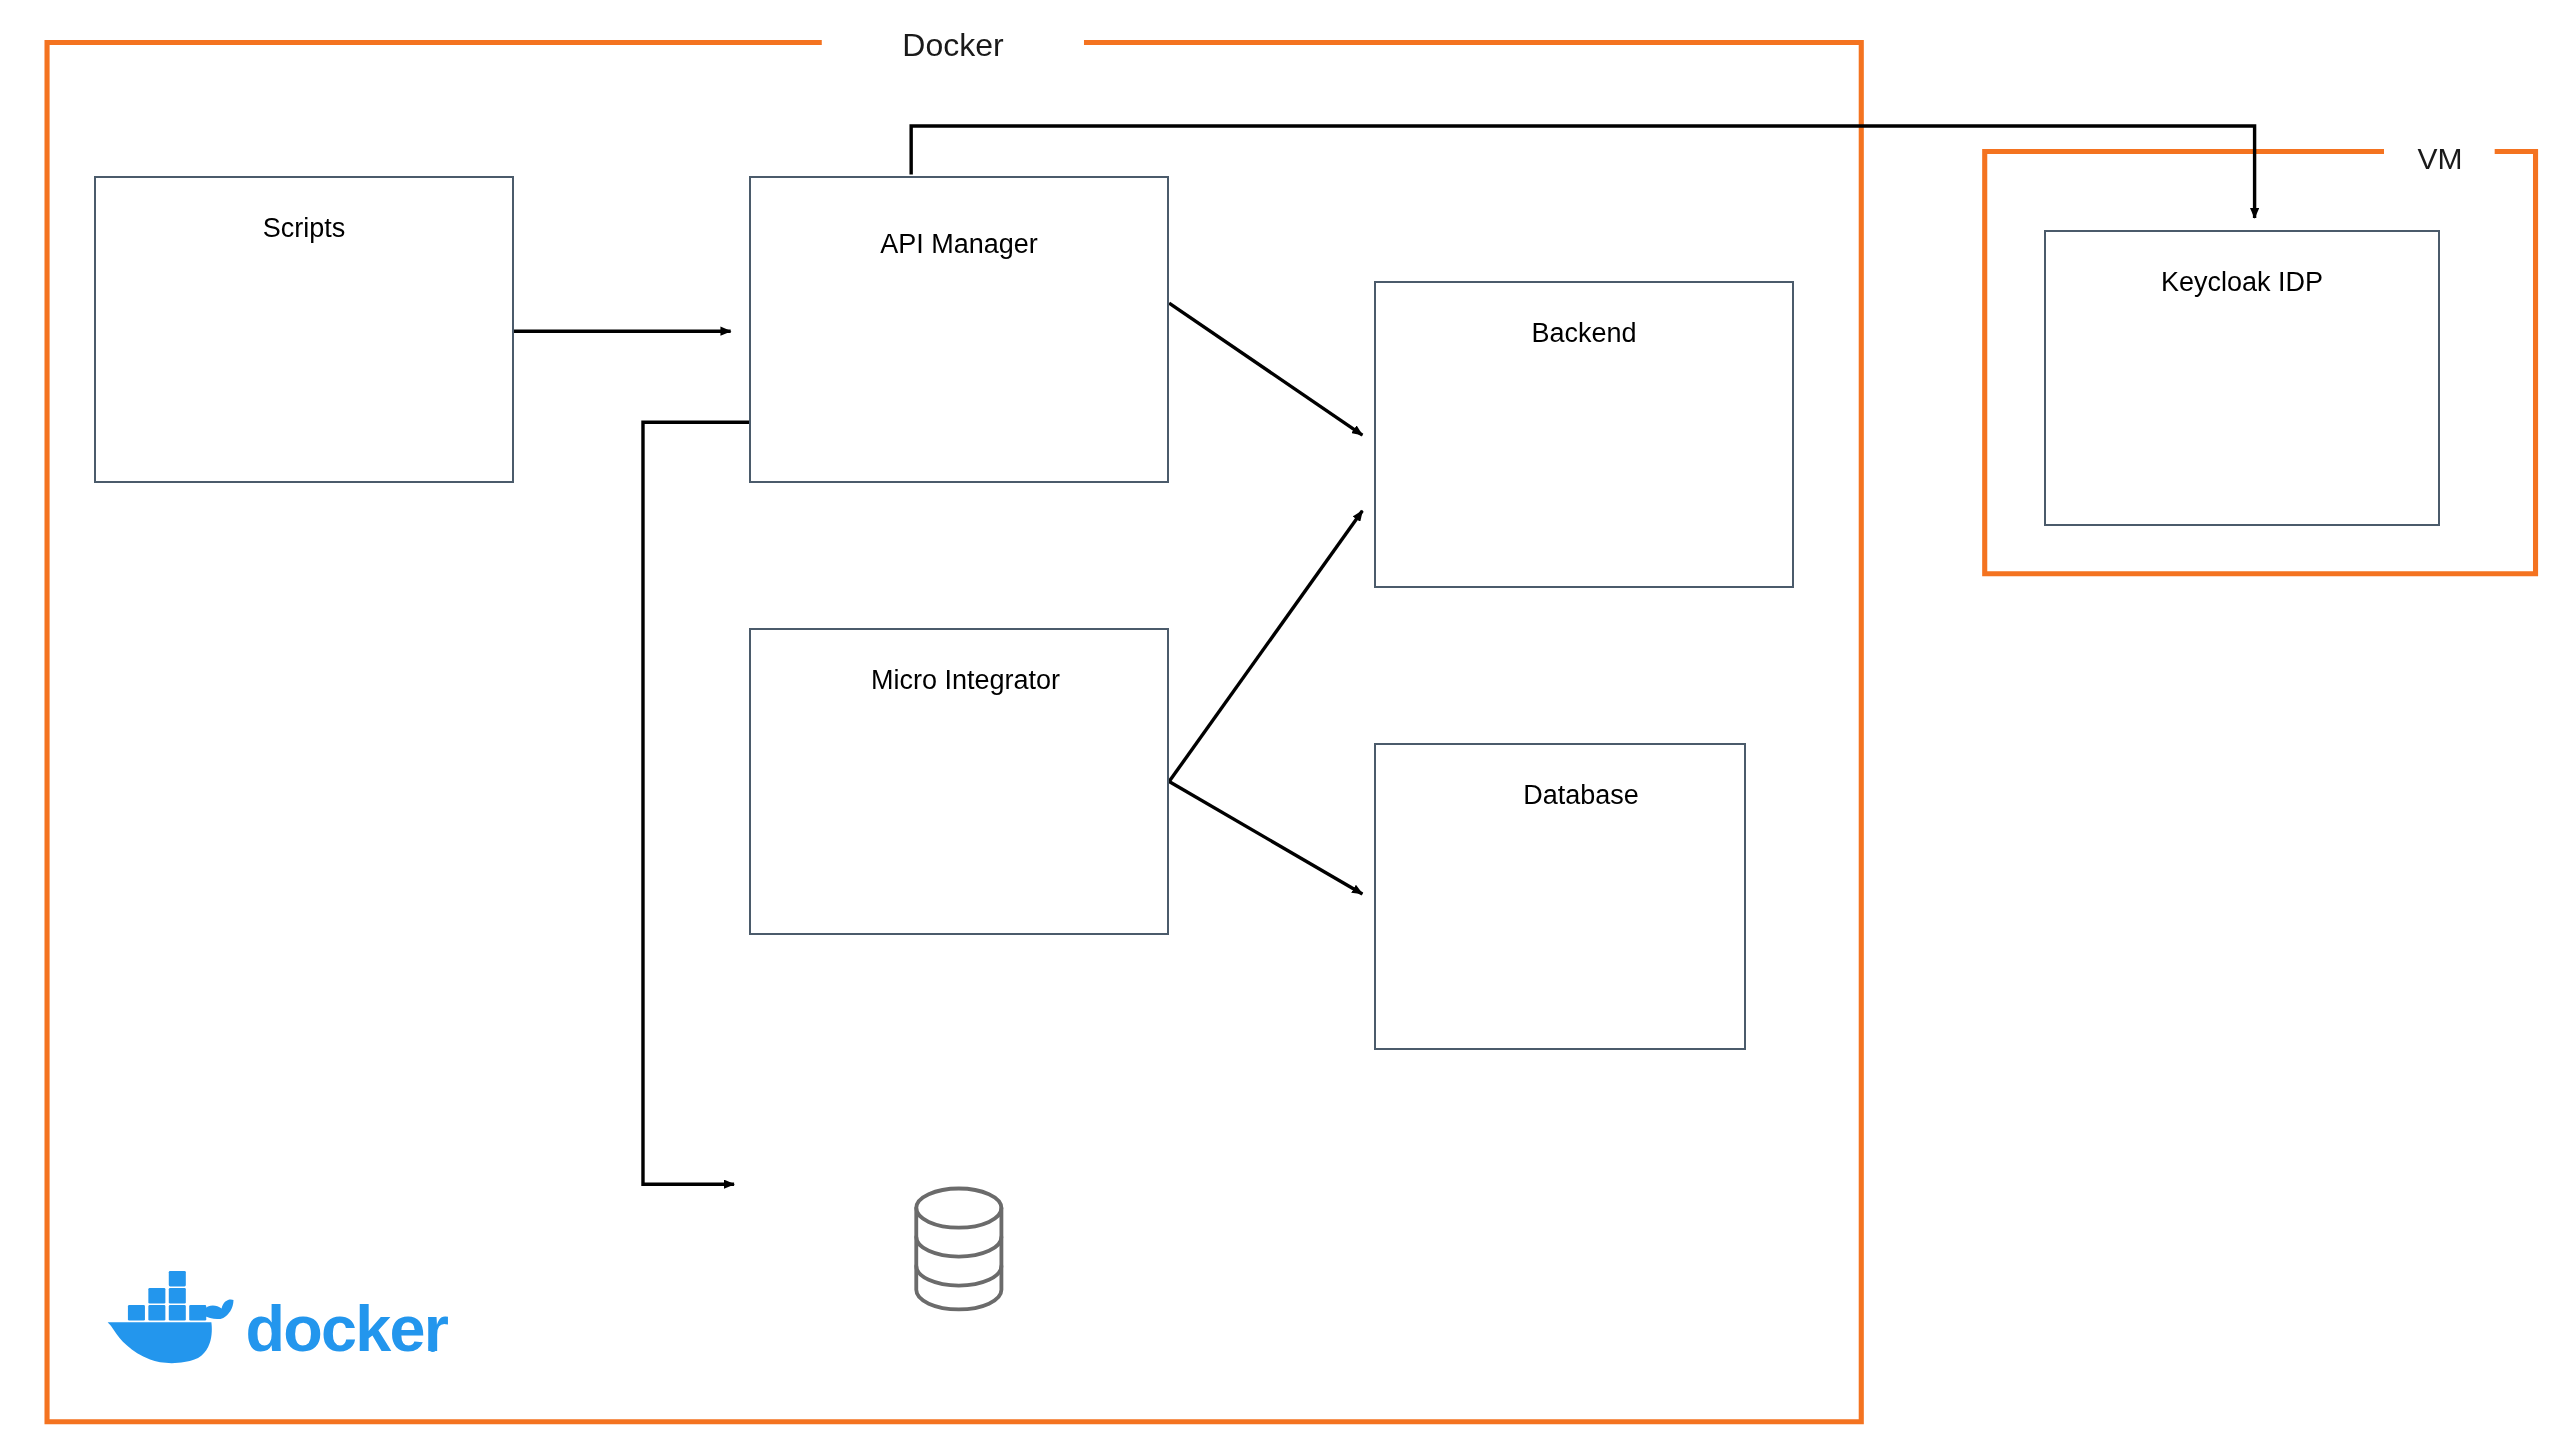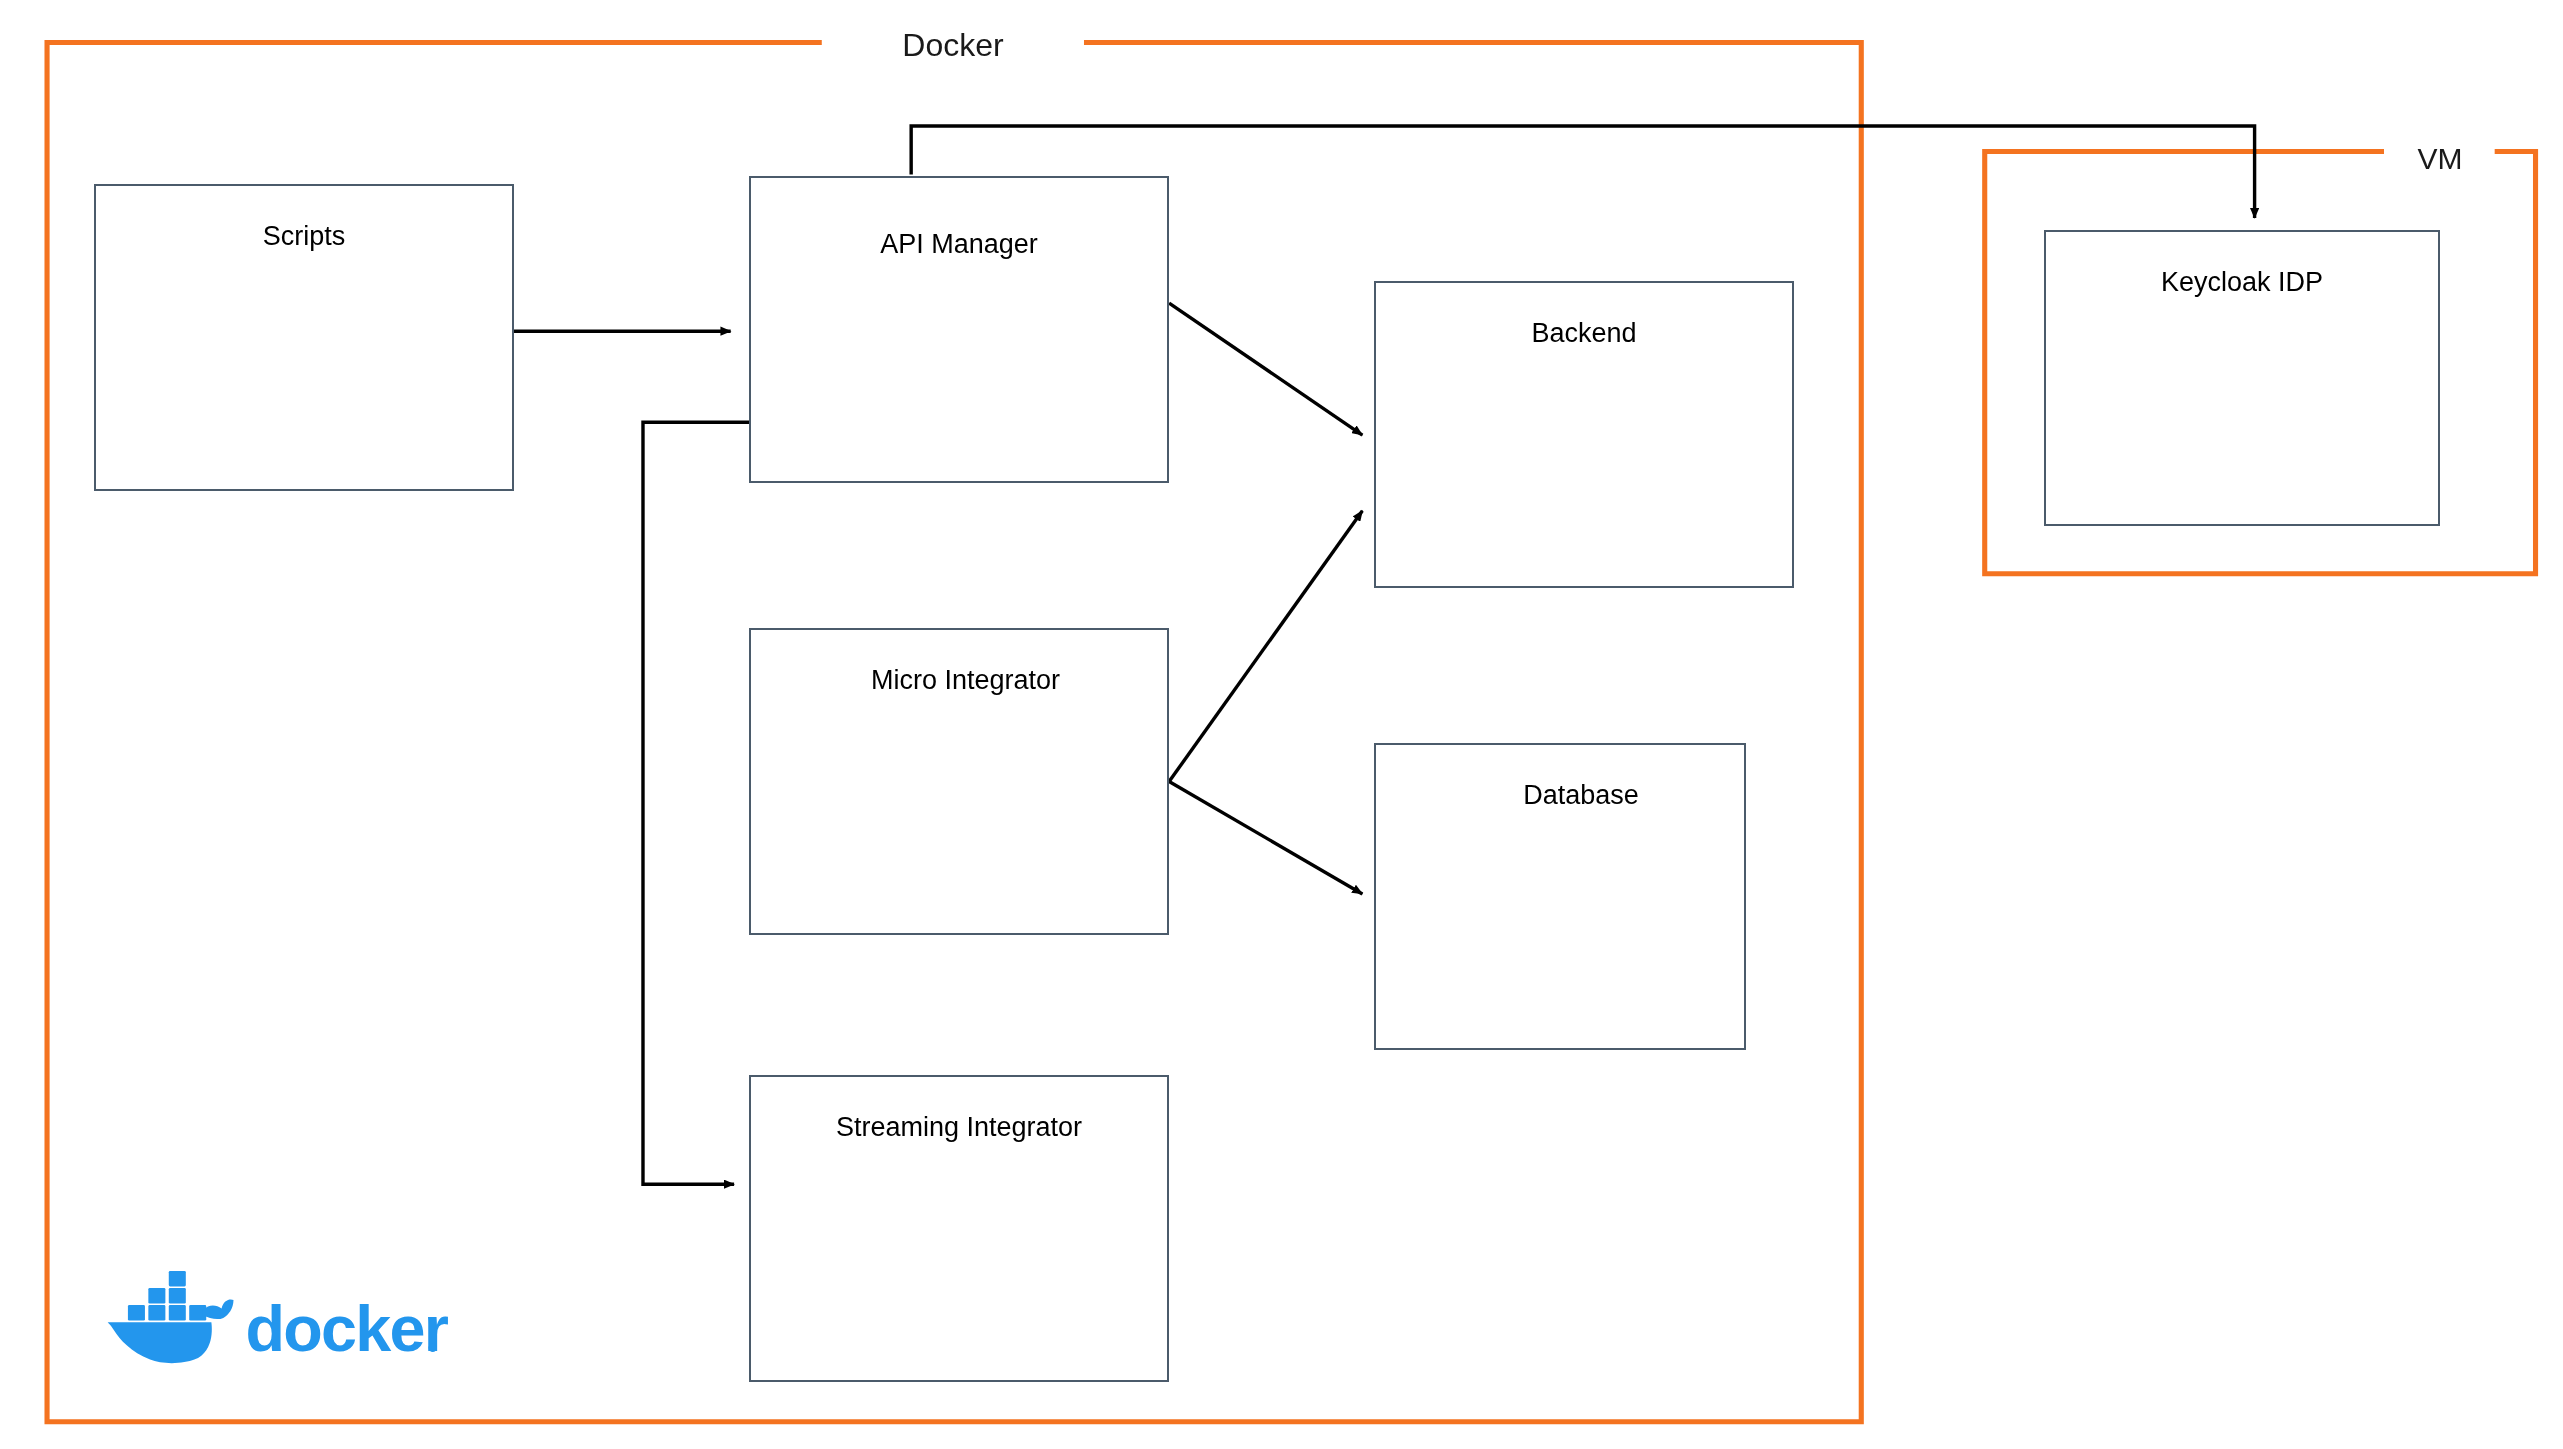--- a/index.html
+++ b/index.html
@@ -133,42 +133,39 @@
         <text x="168" y="92" font-family="'Liberation Sans', sans-serif" font-size="76" font-weight="700" letter-spacing="-2">docker</text>
         <circle cx="388" cy="88" r="5"></circle>
       </g>
     </g>
   </svg>
 
   <div class="group-label" style="left:953px; top:45px; font-size:32px;">Docker</div>
 
   <div class="group-label" style="left:2440px; top:159px; font-size:30px;">VM</div>
 
-  <div class="node-box" style="left:94px; top:176px; width:420px; height:307px;margin-top:8px;">
+  <div class="node-box" style="left:94px; top:176px; width:420px; height:307px;">
     <div class="node-title" style="font-size:27px; margin-top:36px;">Scripts</div>
   </div>
 
   <div class="node-box" style="left:749px; top:176px; width:420px; height:307px;">
     <div class="node-title" style="font-size:27px; margin-top:52px;">API Manager</div>
   </div>
 
   <div class="node-box" style="left:1374px; top:281px; width:420px; height:307px;">
     <div class="node-title" style="font-size:27px; margin-top:36px;">Backend</div>
   </div>
 
   <div class="node-box" style="left:749px; top:628px; width:420px; height:307px;padding-left:13px;">
     <div class="node-title" style="font-size:27px; margin-top:36px;">Micro Integrator</div>
   </div>
 
   <div class="node-box" style="left:1374px; top:743px; width:372px; height:307px;padding-left:42px;">
     <div class="node-title" style="font-size:27px; margin-top:36px;">Database</div>
   </div>
 
-  <div class="node-box" style="left:749px; top:1075px; width:420px; height:307px;">
-    <div class="node-title" style="font-size:27px; margin-top:36px;">Streaming Integrator</div>
-  </div>
 
   <div class="node-box" style="left:2044px; top:230px; width:396px; height:296px;">
     <div class="node-title" style="font-size:27px; margin-top:36px;">Keycloak IDP</div>
   </div>
 
 </div>
 
 
 </body></html>

